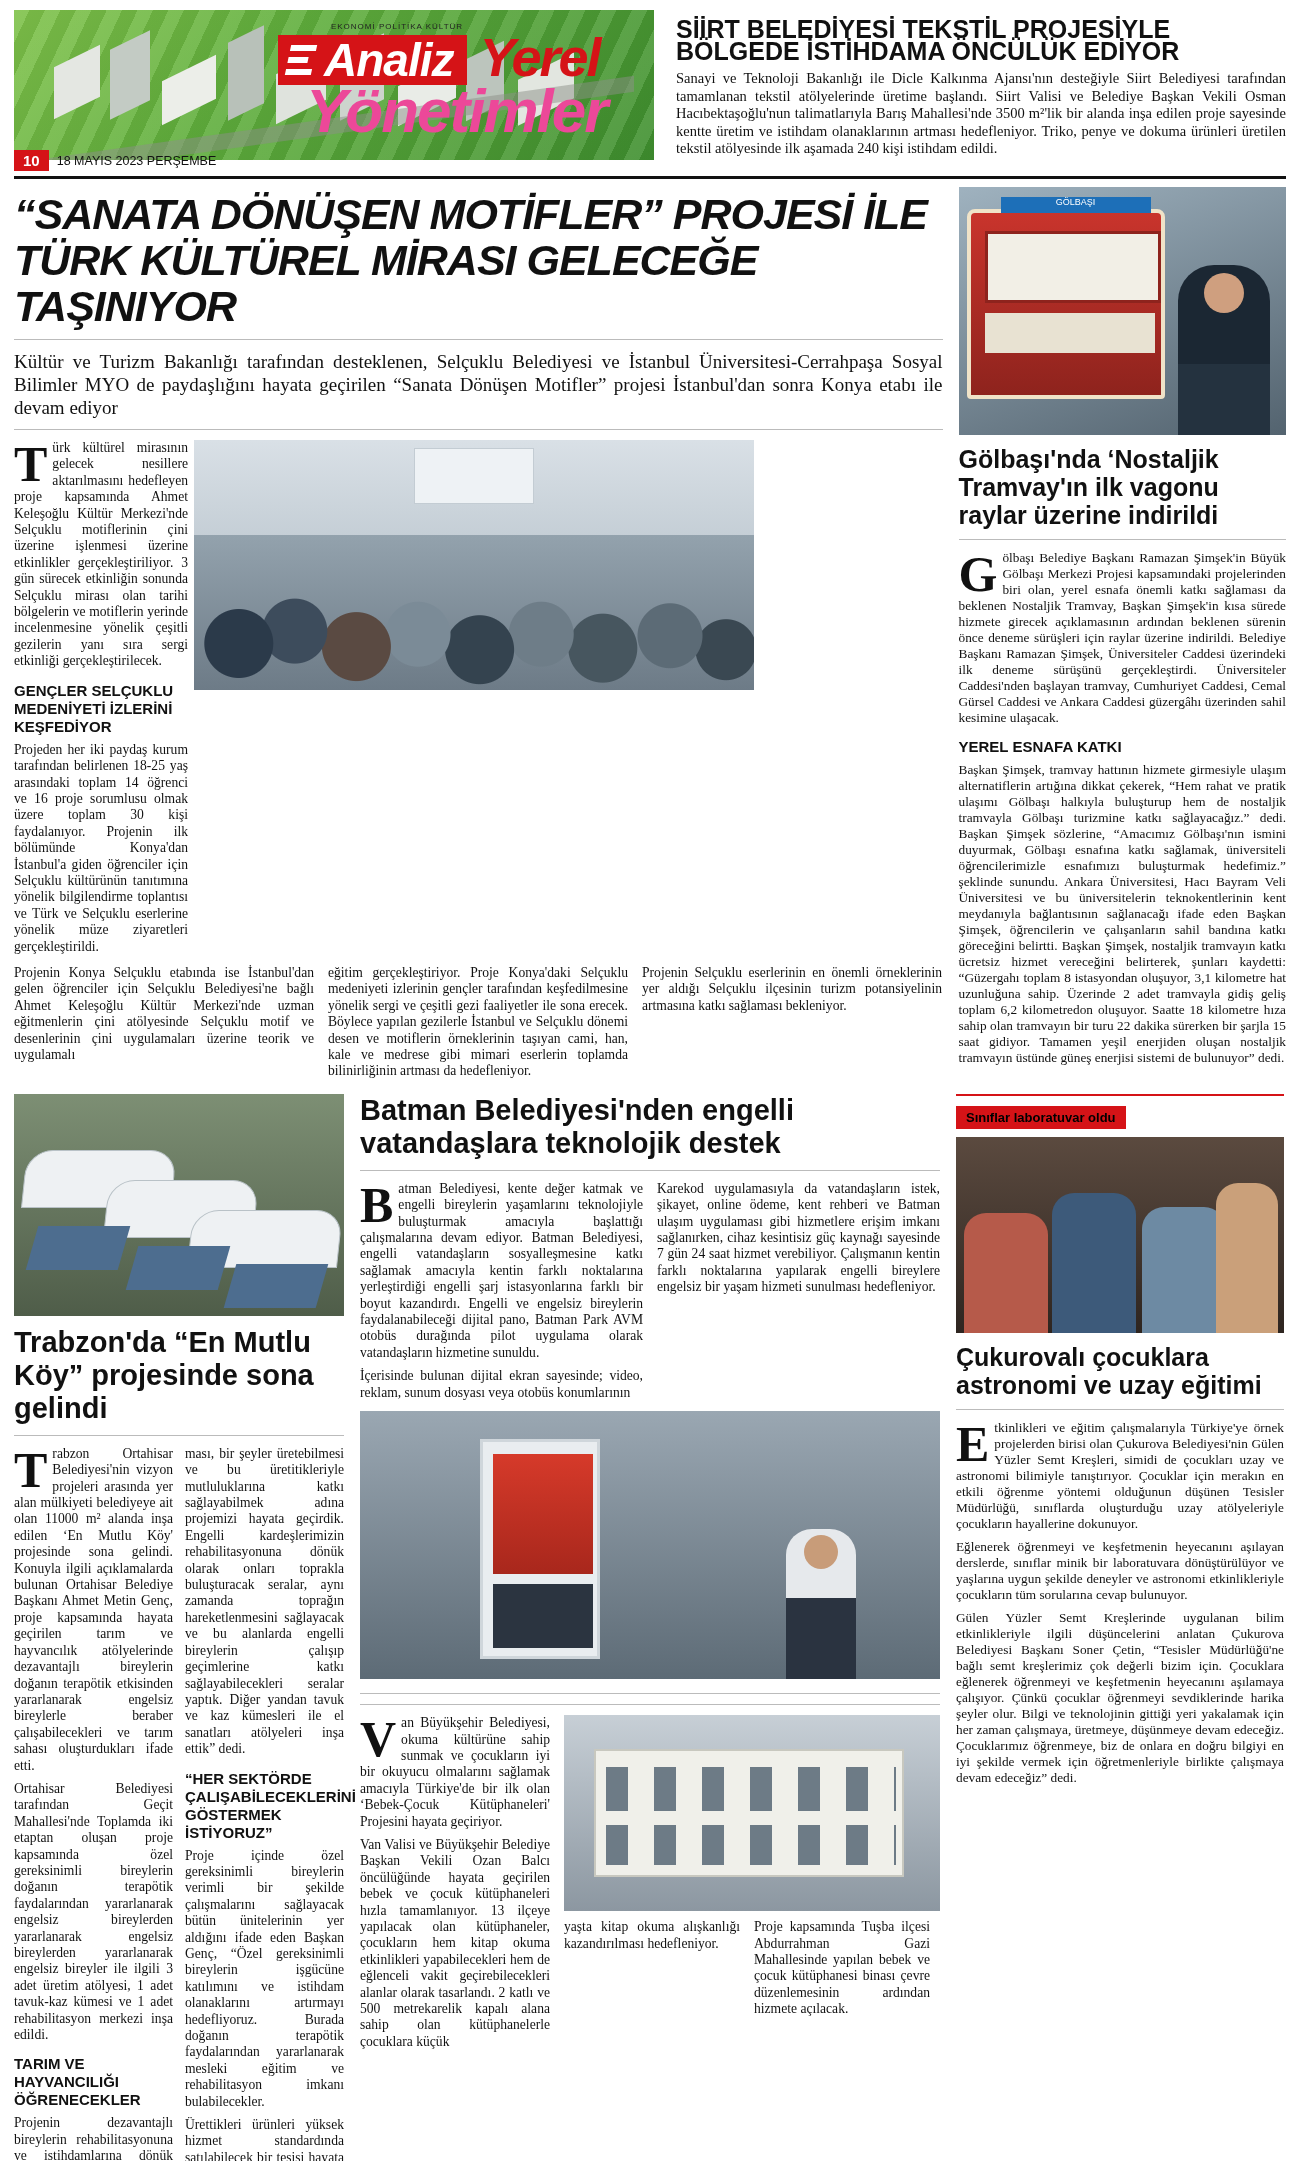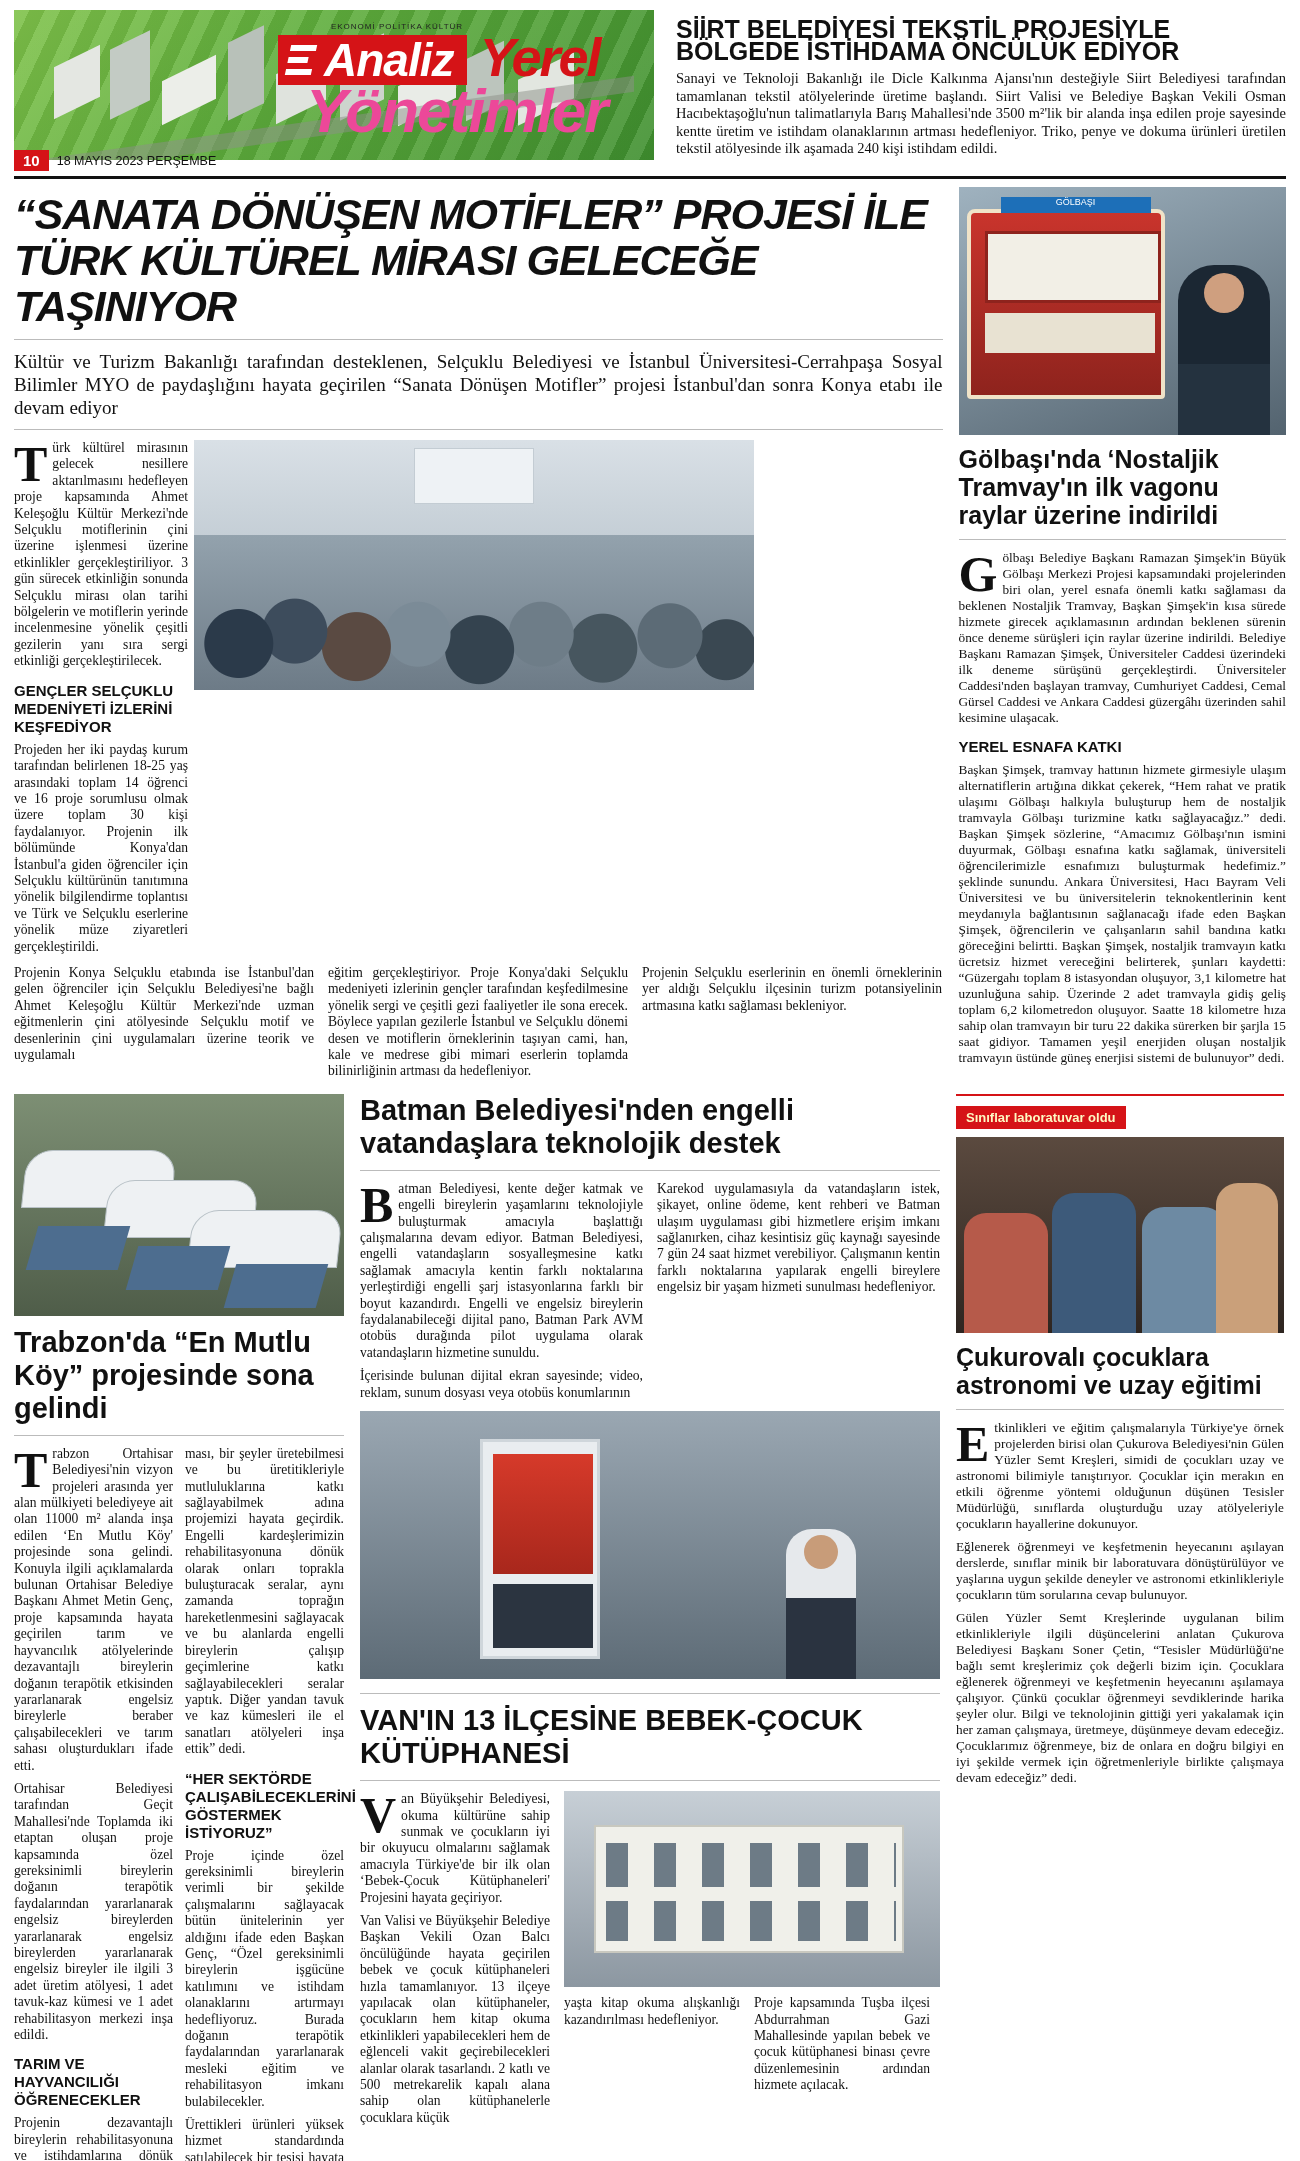--- a/index.html
+++ b/index.html
@@ -177,21 +177,21 @@
     border-radius:50%; background:#cf9f7f;
   }
   .rail-title{
     font-family:"Liberation Sans",sans-serif; font-weight:bold; font-size:25px;
     line-height:28px; margin-top:10px;
   }
   p.rail { font-size:13.3px; line-height:16px; text-align:justify; }
   p.rail + p.rail { margin-top:7px; }
 
   .redbar {
-    background:#d51317; color:#fef9c3; font-family:"Liberation Sans",sans-serif;
+    background:#d51317; color:#000000; font-family:"Liberation Sans",sans-serif;
     font-weight:bold; font-size:13px; padding:4px 10px; display:inline-block;
     margin:10px 0 8px;
   }
   .redbar-wrap { border-top:2px solid #d51317; }
 
   
   .mid { display:flex; gap:16px; margin-top:14px; }
   .mid-left { width:330px; }
   .mid-mid  { width:580px; }
   .mid-right{ width:328px; }
@@ -409,21 +409,20 @@
           </div>
         </div>
         <div class="photo p-batman">
           <div class="kiosk"></div>
           <div class="boy"></div>
         </div>
       </div>
 
       <div style="margin-top:14px">
         <div class="rule"></div>
-        <div class="van-title">VAN'IN 13 İLÇESİNE BEBEK-ÇOCUK KÜTÜPHANESİ</div>
         <div class="rule"></div>
         <div class="van-cols">
           <div class="van-text">
             <p class="body dropcap">Van Büyükşehir Belediyesi, okuma kültürüne sahip sunmak ve çocukların iyi bir okuyucu olmalarını sağlamak amacıyla Türkiye'de bir ilk olan ‘Bebek-Çocuk Kütüphaneleri' Projesini hayata geçiriyor.</p>
             <p class="body">Van Valisi ve Büyükşehir Belediye Başkan Vekili Ozan Balcı öncülüğünde hayata geçirilen bebek ve çocuk kütüphaneleri hızla tamamlanıyor. 13 ilçeye yapılacak olan kütüphaneler, çocukların hem kitap okuma etkinlikleri yapabilecekleri hem de eğlenceli vakit geçirebilecekleri alanlar olarak tasarlandı. 2 katlı ve 500 metrekarelik kapalı alana sahip olan kütüphanelerle çocuklara küçük</p>
           </div>
           <div class="van-photo">
             <div class="photo p-van">
               <div class="van-bld"></div>
             </div>

